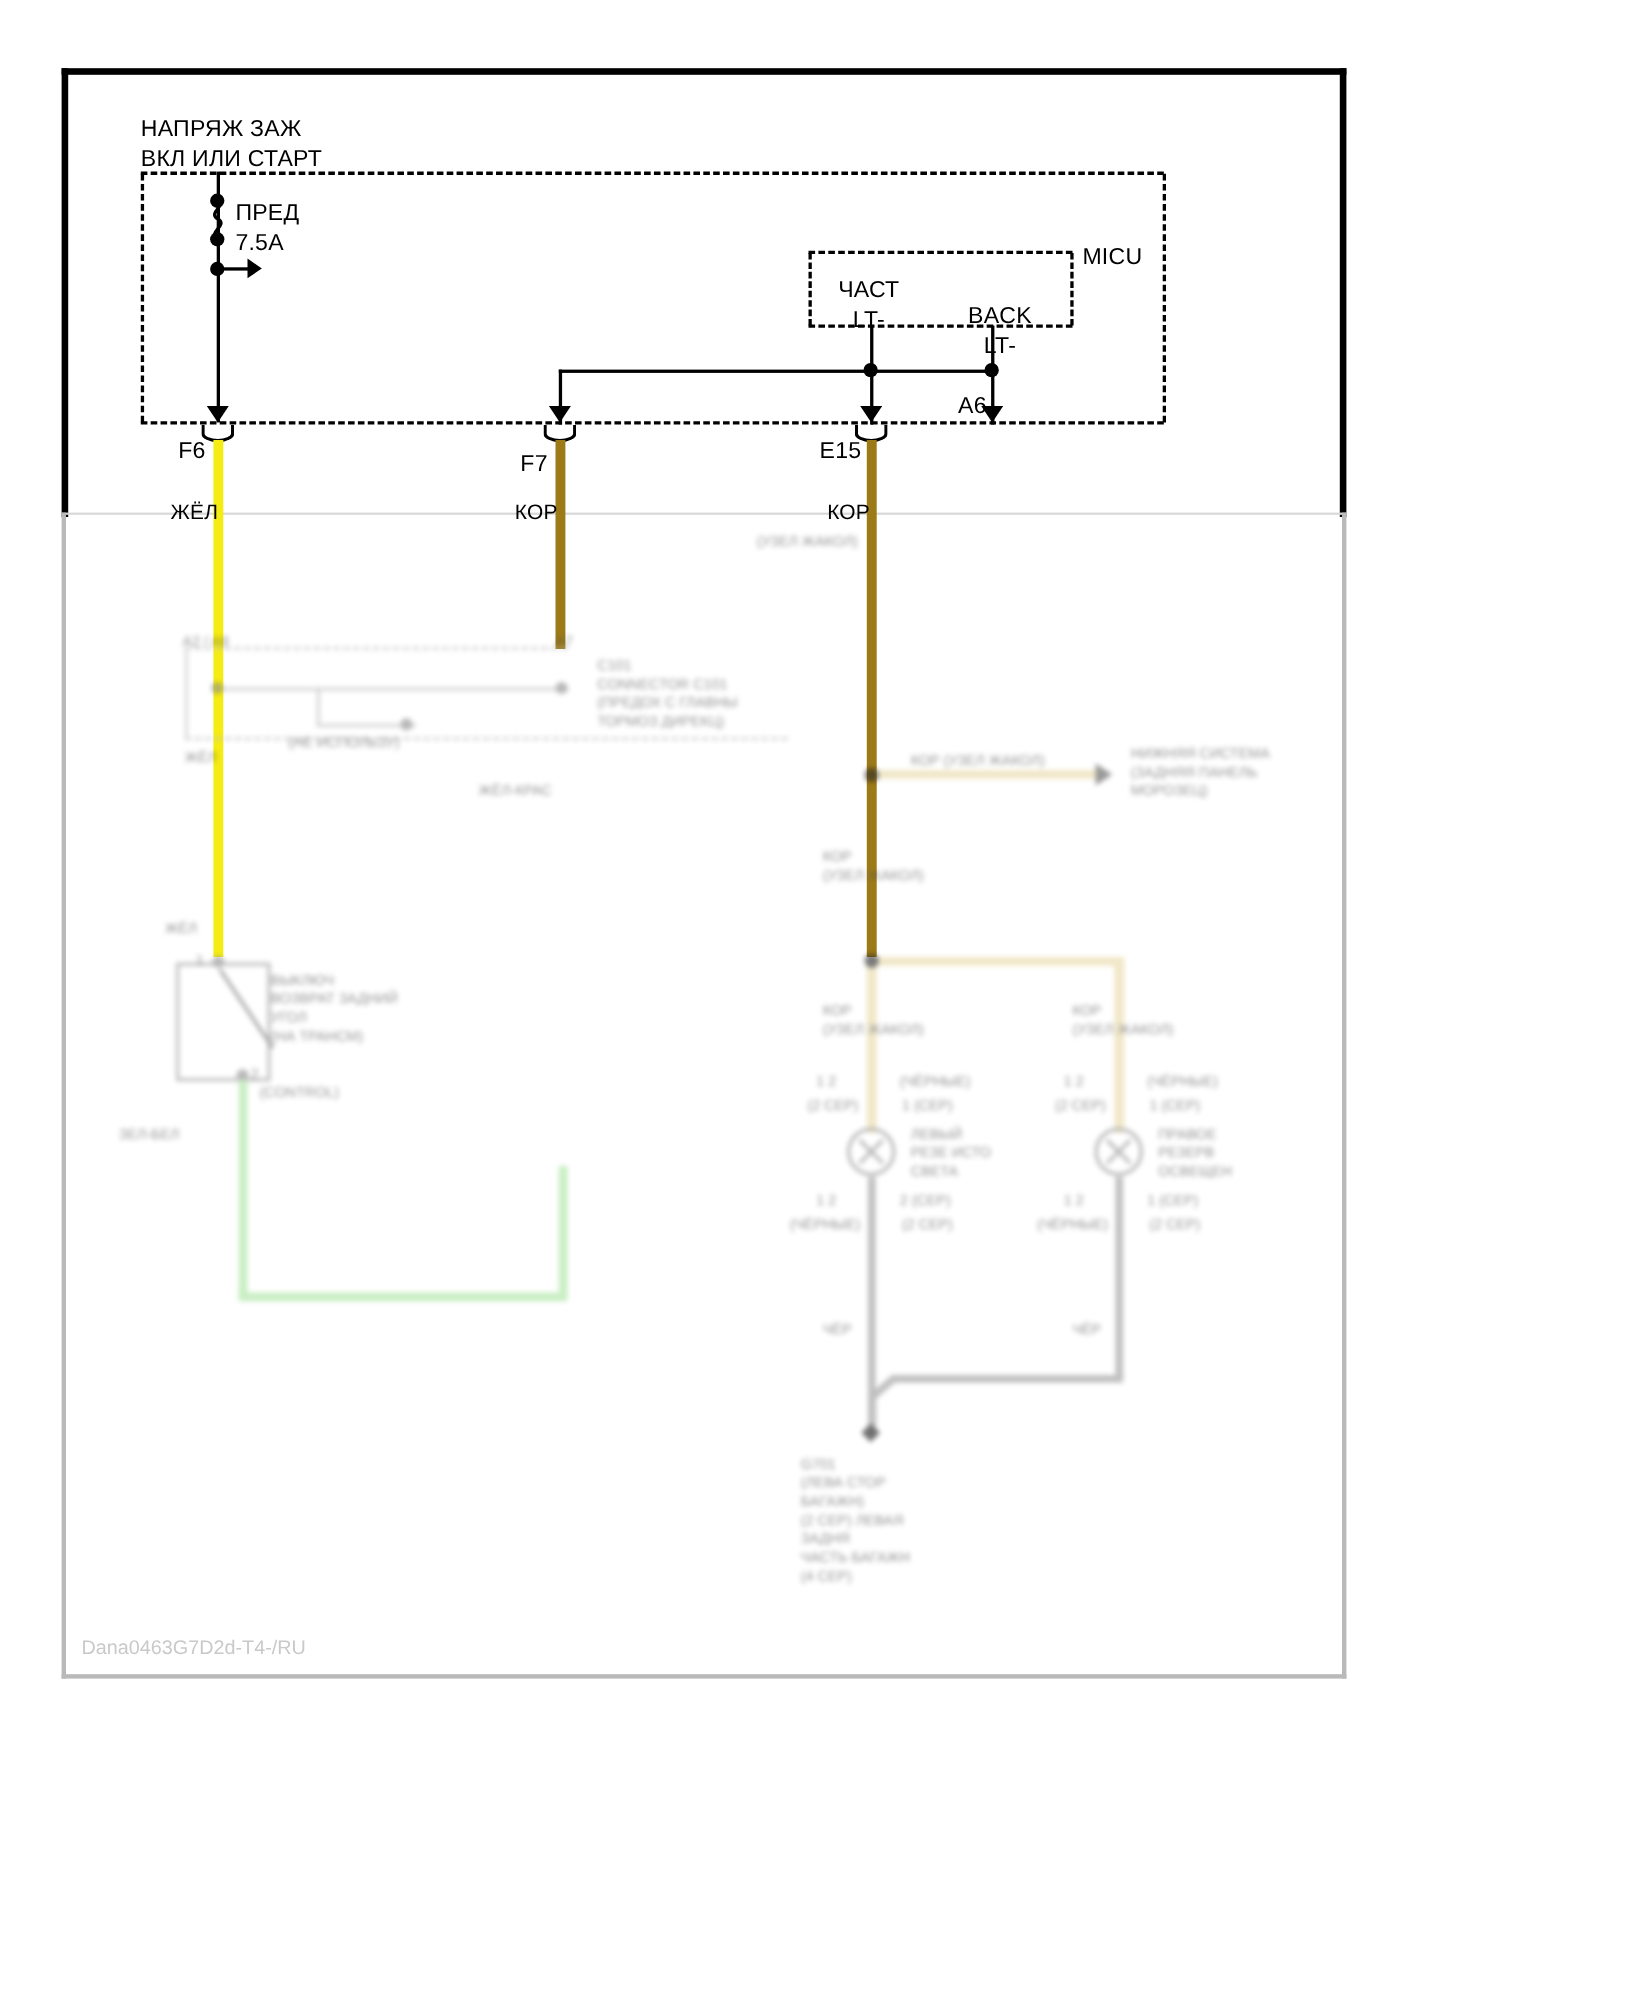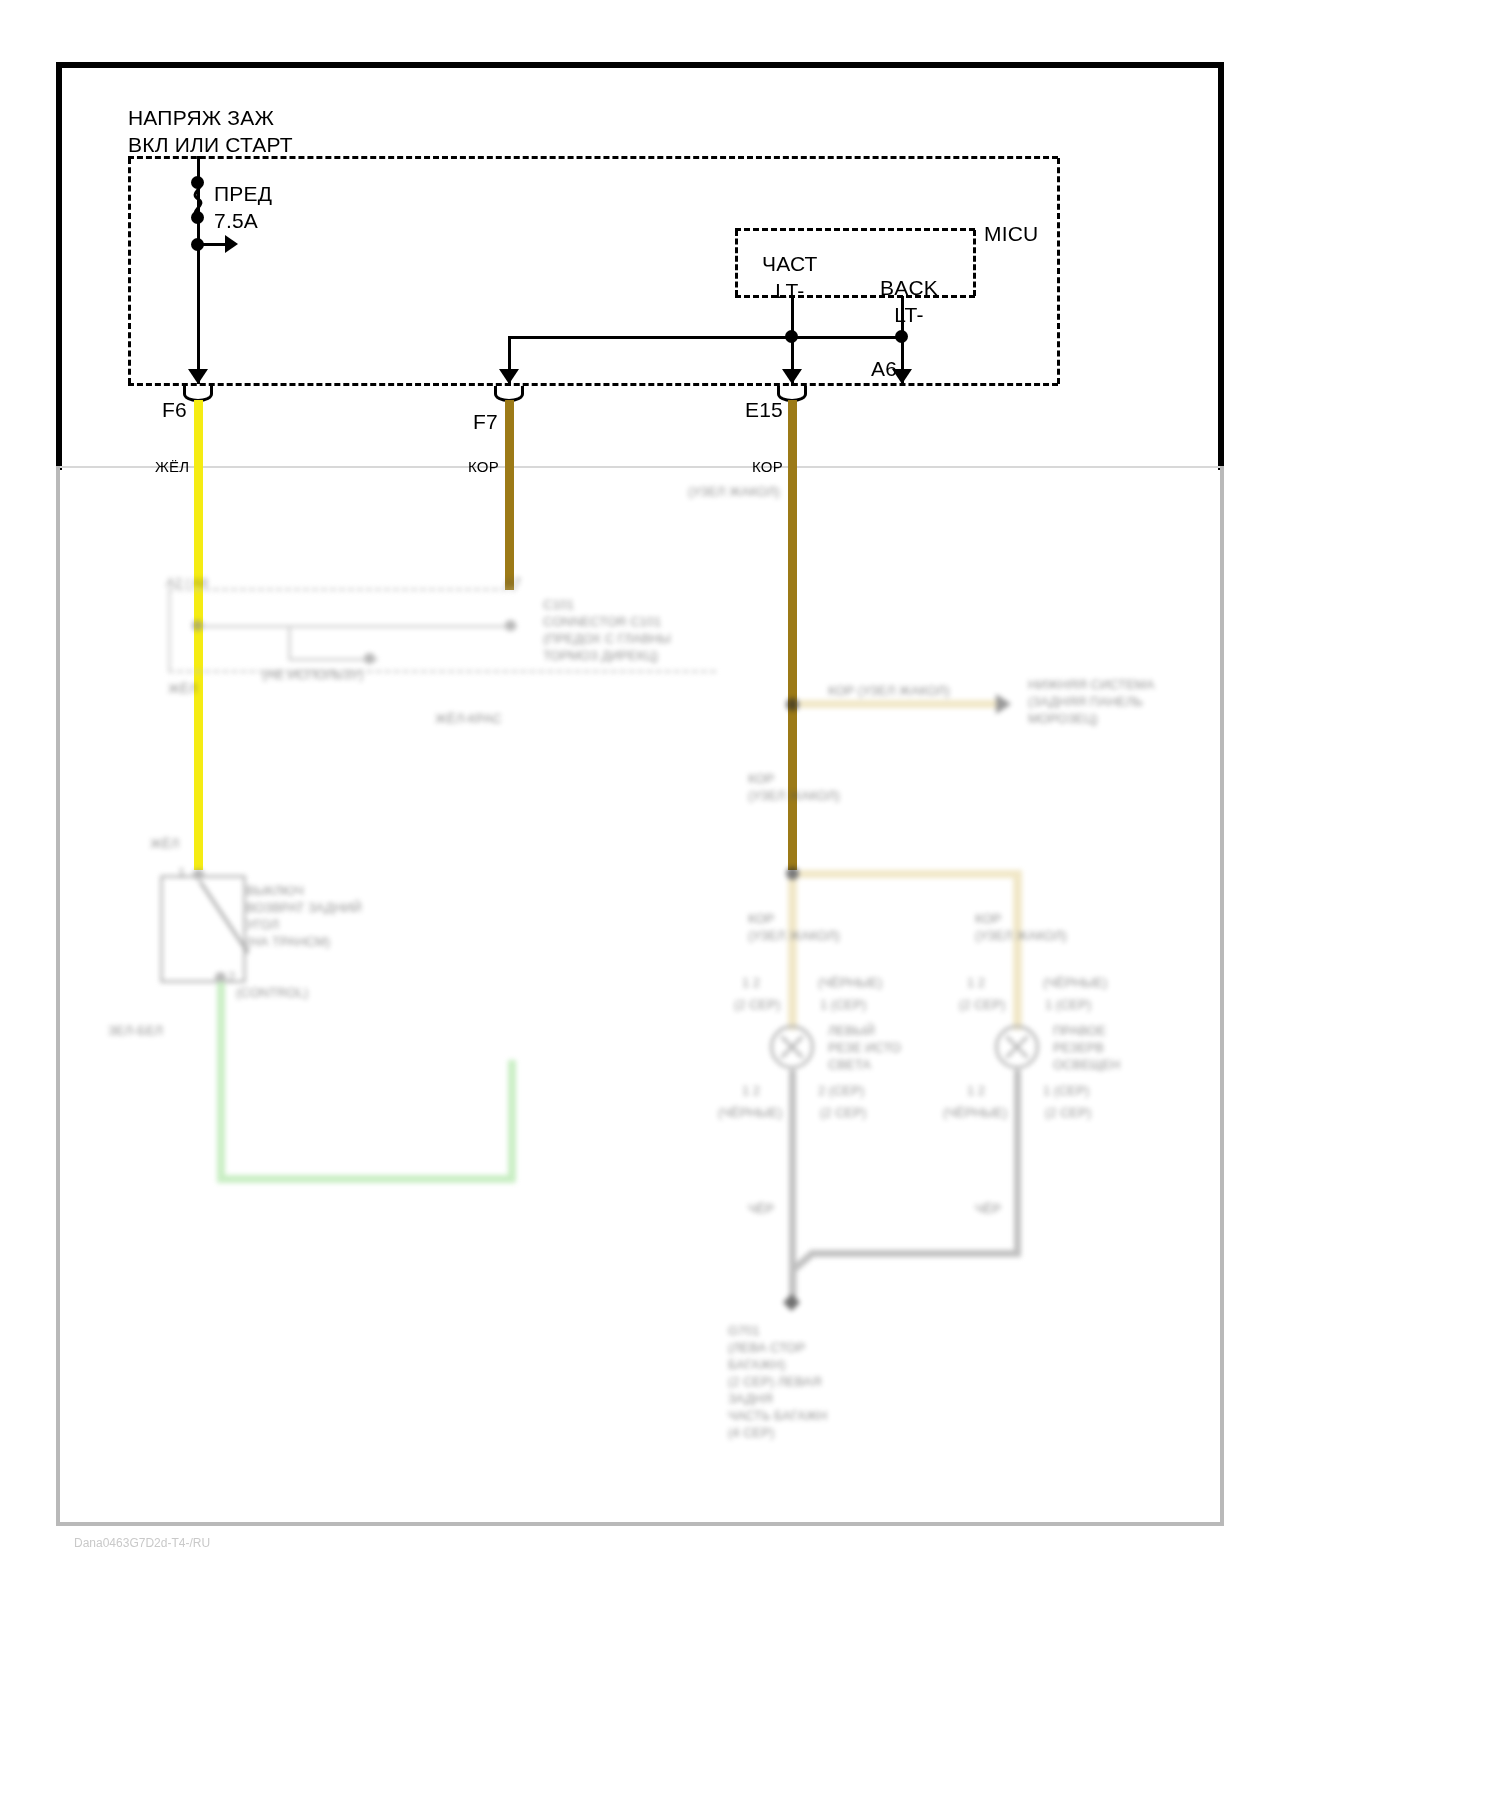--- a/index.html
+++ b/index.html
@@ -11,21 +11,21 @@
   .frame-left{position:absolute;left:56px;top:62px;width:6px;height:408px;background:#000;}
   .frame-right{position:absolute;left:1218px;top:62px;width:6px;height:408px;background:#000;}
 
   .frame-left-lo{position:absolute;left:56px;top:466px;width:4px;height:1060px;background:#b9b9b9;}
   .frame-right-lo{position:absolute;left:1220px;top:466px;width:4px;height:1060px;background:#b9b9b9;}
   .frame-bot{position:absolute;left:56px;top:1522px;width:1168px;height:4px;background:#b9b9b9;}
   .frame-hair{position:absolute;left:56px;top:466px;width:1168px;height:2px;background:#d8d8d8;}
 
   
   .txt{position:absolute;color:#000;font-size:21px;line-height:27px;white-space:pre;letter-spacing:.2px;}
-  .txt.sm{font-size:15px;line-height:24px;}
+  .txt.sm{font-size:19px;line-height:24px;}
   .hline{position:absolute;background:#000;height:3px;}
   .vline{position:absolute;background:#000;width:3px;}
   .dot{position:absolute;width:13px;height:13px;border-radius:50%;background:#000;}
   .dash-h{position:absolute;height:0;border-top:3px dashed #000;}
   .dash-v{position:absolute;width:0;border-left:3px dashed #000;}
 
   
   .wire{position:absolute;}
   .wire-yel{background:#f5ec13;}
   .wire-brn{background:#9c7a17;}
@@ -49,21 +49,21 @@
 
   .gnd{position:absolute;width:17px;height:17px;background:#1a1a1a;
        clip-path:polygon(50% 0,100% 50%,50% 100%,0 50%);}
 
   .arrow-r{position:absolute;width:0;height:0;border-left:13px solid #000;
            border-top:9px solid transparent;border-bottom:9px solid transparent;}
   .arrow-d{position:absolute;width:0;height:0;border-top:15px solid #000;
            border-left:10px solid transparent;border-right:10px solid transparent;}
   .conn-cup{position:absolute;width:30px;height:16px;border:3px solid #000;border-top:none;
             border-radius:0 0 50% 50%;box-sizing:border-box;}
-  .footer{position:absolute;font-size:12px;color:#c9c9c9;white-space:pre;margin-top:48px;}
+  .footer{position:absolute;font-size:18px;color:#c9c9c9;white-space:pre;}
 </style>
 </head>
 <body>
 
 <div id="page">
 
   <div class="frame-top"></div>
   <div class="frame-left"></div>
   <div class="frame-right"></div>
   <div class="frame-hair"></div>

